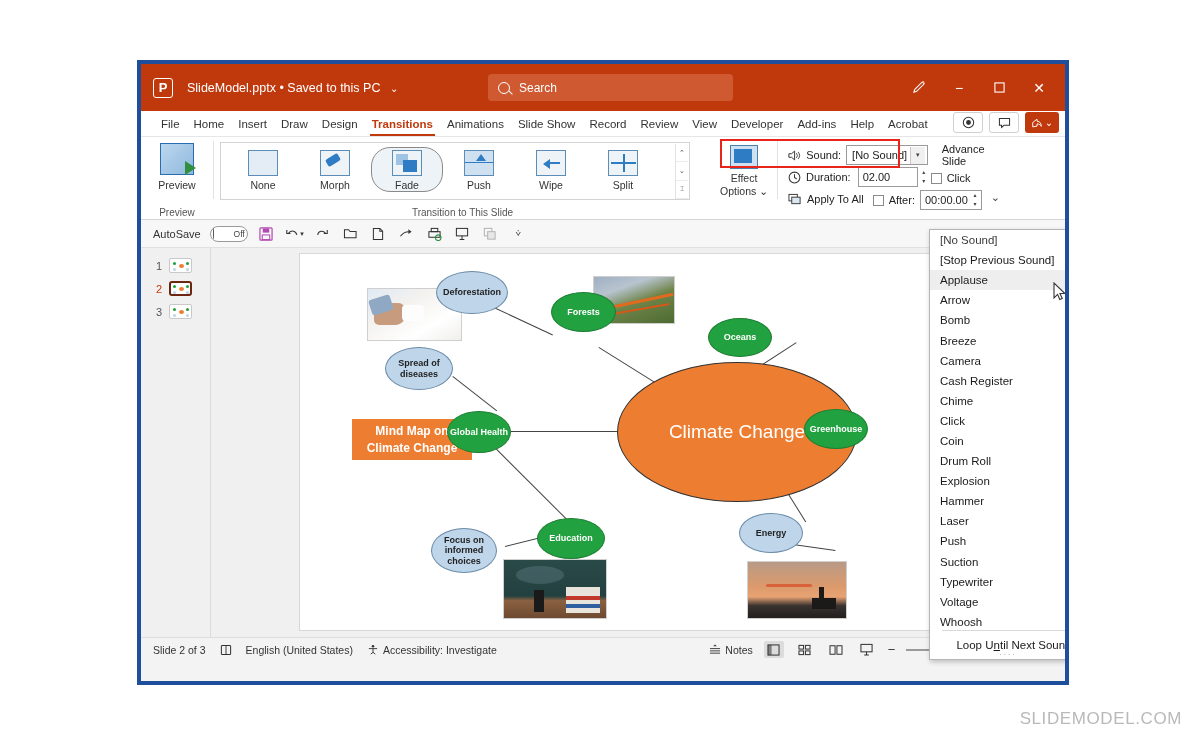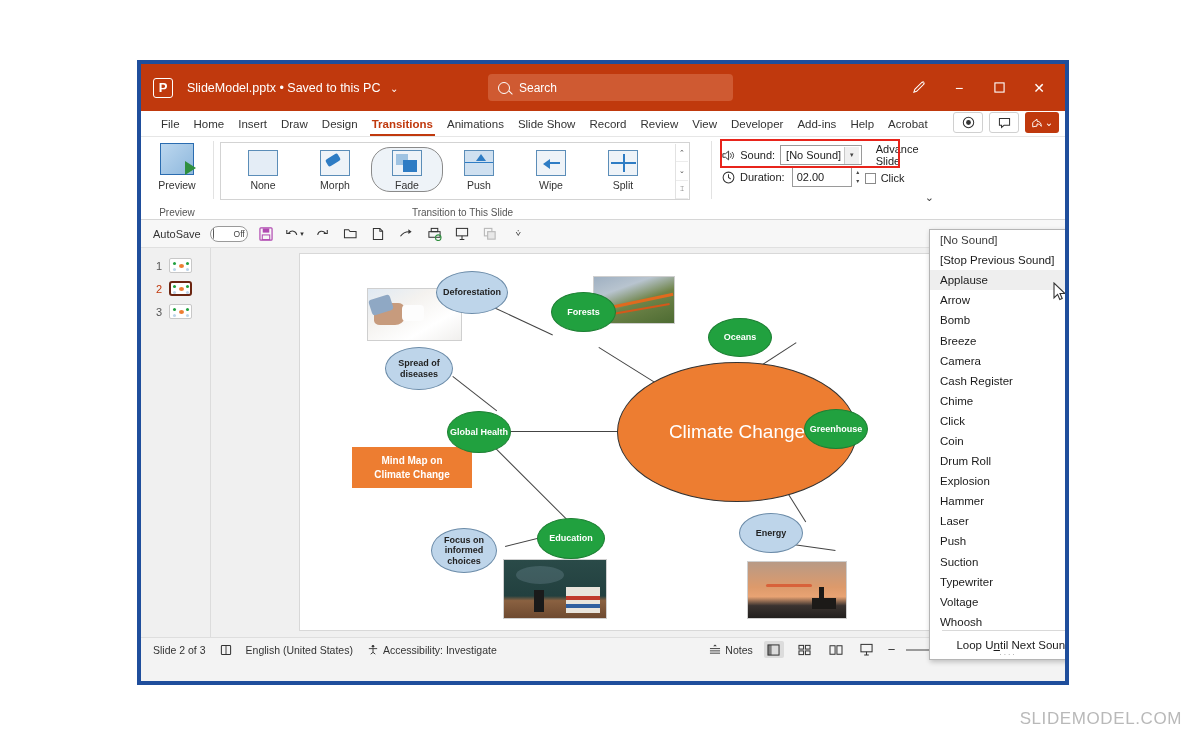--- a/index.html
+++ b/index.html
@@ -300,25 +300,24 @@
   .node.green { background:#21a13f; border:1.2px solid #1d7f33; color:#fff; font-weight:600; }
   .node.blue  { background:#bed5ea; border:1.2px solid #6b8ba8; color:#222; font-weight:600;align-items:center; }
   .node.center {
     background:#ed7d31; border:1.4px solid #333; color:#fff;
     font-size: 19px; font-weight: 400;
   }
   .mm-line { position:absolute; background:#444; height:1px; transform-origin: 0 0; z-index:1; }
   .legend-box {
     position:absolute;
     background:#ed7d31;
-    color:#ffffff; font-weight:bold; font-size: 10px;
+    color:#ffffff; font-weight:bold; font-size: 12px;
     display:flex; align-items:center; justify-content:center;
     text-align:center; line-height:1.35;
     z-index: 5;
-    margin-top: 28px;
   }
   .photo { position:absolute; border:1px solid #cfcfcf; overflow:hidden; z-index: 4; }
 
   
   .vscroll {
     position:absolute; right: 0; top: 0; width: 15px; bottom: 0;
     background:#f7f7f7; border-left:1px solid #e2e2e2;
   }
   .vscroll .arrow { height: 14px; display:flex; align-items:center; justify-content:center; font-size:7px; color:#5a5a5a; cursor:pointer; }
   .vscroll .thumbbar {
@@ -512,20 +511,28 @@
 
           <div class="gal-scroll">
             <div>⌃</div>
             <div>⌄</div>
             <div>⌶</div>
           </div>
         </div>
         <div class="rgroup-label">Transition to This Slide</div>
       </div>
 
+      <div class="rgroup g-effect">
+        <div class="eff-icon"></div>
+        <div class="eff-text">
+          <span>Effect</span><br>
+          <span>Options</span>
+          <span>⌄</span>
+        </div>
+      </div>
       <div class="grp-sep"></div>
 
       <div class="rgroup g-timing">
         <div class="tm-row">
           <svg width="14" height="13" viewBox="0 0 15 14">
               <path d="M1 5h3l3.5-3v10L4 9H1z" fill="none" stroke="#333" stroke-width="1.1"></path>
               <path d="M9.6 4.4a4 4 0 010 5.2M11.4 3a6 6 0 010 8" fill="none" stroke="#333" stroke-width="1"></path>
             </svg>
           <span class="tm-label">Sound:</span>
           <div class="combo">
@@ -547,20 +554,38 @@
                 <span>▴</span>
                 <span>▾</span>
               </span>
           </div>
           <div class="chk-row" style="margin-left:8px;">
             <span class="chk"></span>
             <span class="tm-label">Click</span>
           </div>
         </div>
 
+        <div class="tm-row">
+          <svg width="14" height="13" viewBox="0 0 15 14">
+              <rect x="1" y="1.5" width="9" height="7" fill="none" stroke="#333" stroke-width="1"></rect>
+              <rect x="4" y="4.5" width="9" height="7" fill="#dbe8f4" stroke="#333" stroke-width="1"></rect>
+            </svg>
+          <span class="tm-label">Apply To All</span>
+          <div class="chk-row" style="margin-left:4px;">
+            <span class="chk"></span>
+            <span class="tm-label">After:</span>
+            <div class="spin" style="width:62px;">
+              <span>00:00.00</span>
+              <span class="spin-ar">
+                  <span>▴</span>
+                  <span>▾</span>
+                </span>
+            </div>
+          </div>
+        </div>
 
         <div class="ribbon-collapse">⌄</div>
       </div>
 
       <div class="red-hl"></div>
     </div>
 
     <div class="qat">
       <span class="qat-label">AutoSave</span>
       <div class="toggle">

